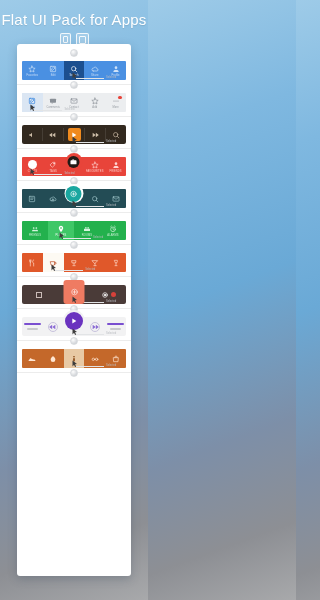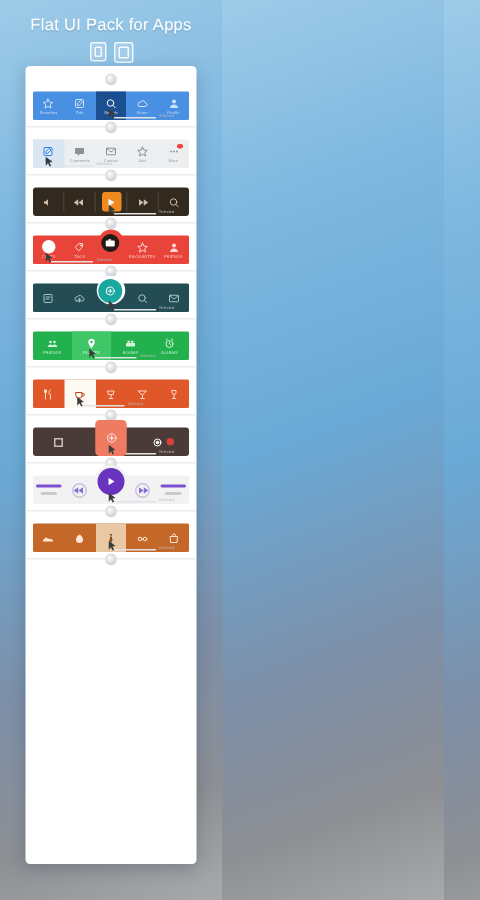--- a/index.html
+++ b/index.html
@@ -9,21 +9,21 @@
     overflow: hidden;
   }
   body {
     background: linear-gradient(160deg, #9ecbe8 0%, #7fb8e0 22%, #6aa9d6 48%, #7d8fa8 72%, #8d8f94 88%, #a8a9ab 100%);
     position: relative;
   }
 
   
   .header { padding-top: 11px; text-align: center; }
   .title {
-    font-size: 11px; color: #ffffff; letter-spacing: .2px;
+    font-size: 15px; color: #ffffff; letter-spacing: .2px;
     text-shadow: 0 1px 1px rgba(0,0,0,.10);
     text-align: center;
   }
   .devices { margin-top: 5px; display: flex; justify-content: center; gap: 5px; }
   .dev {
     width: 11px; height: 13px; border-radius: 2px;
     border: 1px solid rgba(255,255,255,.85);
     background: rgba(255,255,255,.18);
     display: flex; align-items: center; justify-content: center;
   }

